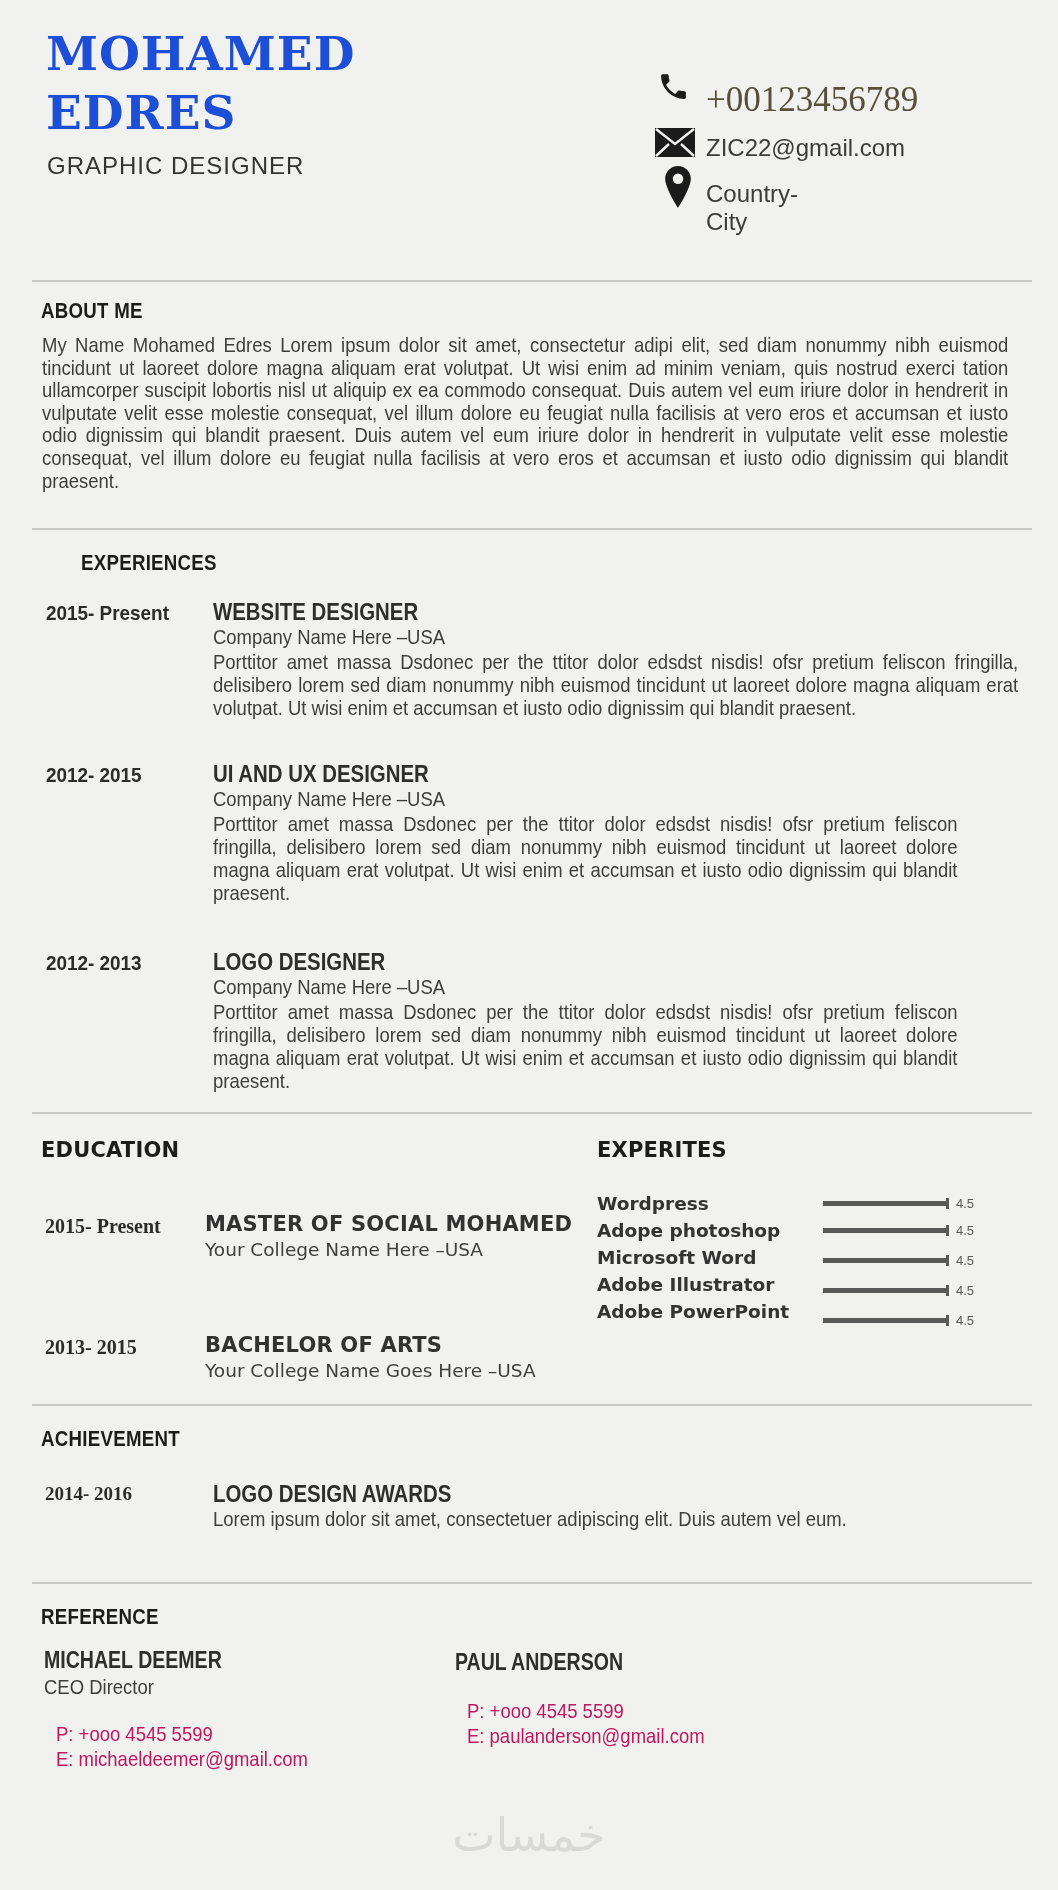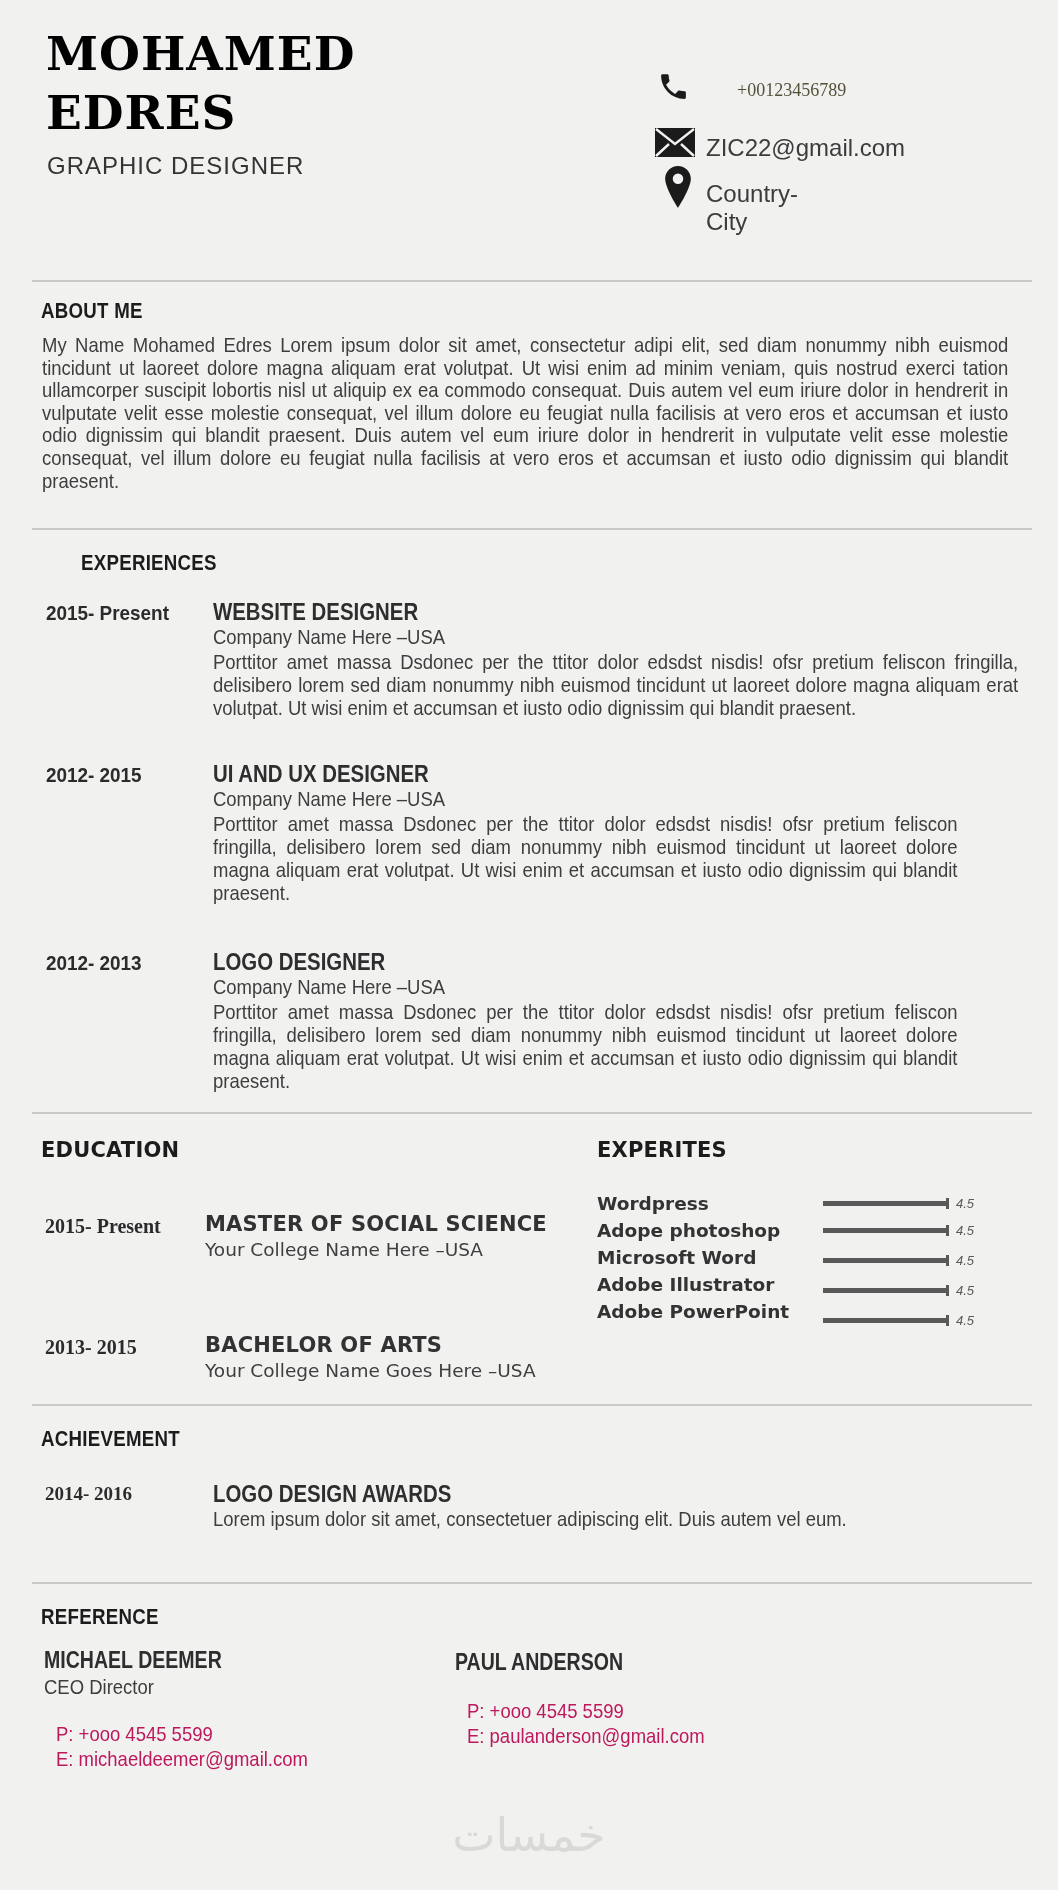--- a/index.html
+++ b/index.html
@@ -15,27 +15,27 @@
 
   
   .cx{display:inline-block;transform-origin:0 50%;white-space:nowrap;}
   .cx85{transform:scaleX(0.85);}
   .cx88{transform:scaleX(0.88);}
   .cx90{transform:scaleX(0.90);}
   .jp{text-align:justify;transform-origin:0 0;transform:scaleX(0.88);}
 
   
   .name{left:46px;top:24px;font-family:"DejaVu Serif","Liberation Serif",serif;
-        font-weight:700;font-size:47px;line-height:59px;color:#000000;letter-spacing:1px;}
+        font-weight:700;font-size:47px;line-height:59px;color:#1d4ed8;letter-spacing:1px;}
   .job{left:47px;top:152px;font-size:24px;color:#343434;letter-spacing:1px;}
 
   .c-row{position:absolute;}
   .c-icon{position:absolute;color:#1b1b1b;}
   .c-text{position:absolute;left:706px;color:#3c3c3c;}
-  .phone-text{font-family:"Liberation Serif",serif;font-size:18px;color:#56503a;margin-left:31px;}
+  .phone-text{font-family:"Liberation Serif",serif;font-size:35px;color:#56503a;}
   .mail-text,.loc-text{font-size:24px;color:#3c3c3c;}
 
   
   .hr{position:absolute;left:32px;width:1000px;height:2px;background:#c9c9c8;}
 
   
   .sec-h{position:absolute;font-weight:bold;color:#1c1c1c;font-size:22px;letter-spacing:0.3px;}
   .sec-h-wide{position:absolute;font-family:"DejaVu Sans",sans-serif;font-weight:bold;color:#1c1c1c;font-size:21px;letter-spacing:0.2px;}
 
   
@@ -55,21 +55,21 @@
   
   .edu-entry{position:absolute;left:0;width:560px;}
   .edu-degree{position:absolute;left:205px;top:0;font-family:"DejaVu Sans",sans-serif;font-weight:bold;font-size:21px;color:#323232;letter-spacing:0.2px;white-space:nowrap;}
   .edu-school{position:absolute;left:205px;top:27px;font-family:"DejaVu Sans",sans-serif;font-size:18.5px;color:#3e3e3e;white-space:nowrap;}
 
   
   .skill-row{position:absolute;left:597px;height:27px;}
   .skill-name{position:absolute;left:0;top:0;font-family:"DejaVu Sans",sans-serif;font-weight:bold;font-size:18.5px;color:#333333;white-space:nowrap;}
   .skill-bar{position:absolute;left:226px;top:8px;width:124px;height:5px;background:#595959;}
   .skill-bar::after{content:"";position:absolute;right:-2px;top:-3px;width:3px;height:11px;background:#595959;}
-  .skill-val{position:absolute;left:359px;top:3px;font-size:13px;color:#595959;font-style:italic;}
+  .skill-val{position:absolute;left:359px;top:3px;font-size:13px;color:#595959;}
 
   
   .ref-col{position:absolute;top:0;width:420px;}
   .ref-name{font-weight:bold;font-size:23px;color:#2e2e2e;line-height:28px;}
   .ref-role{font-size:21px;color:#3e3e3e;line-height:25px;}
   .ref-line{font-size:21px;color:#be185d;line-height:25px;margin-left:12px;}
   .ref-gap{height:22px;}
 
   
   .watermark{position:absolute;left:0;right:0;top:1808px;text-align:center;
@@ -150,21 +150,21 @@
       <div class="e-title"><span class="cx cx85">LOGO DESIGNER</span></div>
       <div class="e-sub"><span class="cx cx88">Company Name Here  –USA</span></div>
       <div class="e-body jp w-mid">Porttitor amet massa Dsdonec per the ttitor dolor edsdst nisdis! ofsr pretium feliscon fringilla, delisibero lorem sed diam nonummy nibh euismod tincidunt ut laoreet dolore magna aliquam erat volutpat. Ut wisi enim et accumsan et iusto odio dignissim qui blandit praesent.</div>
     </div>
   </div>
 
   <div class="sec-h-wide" style="left:41px;top:1138px;">EDUCATION</div>
 
   <div class="edu-entry" style="top:1212px;">
     <div class="e-date-serif">2015- Present</div>
-    <div class="edu-degree">MASTER OF SOCIAL SCIENCE</div>
+    <div class="edu-degree">MASTER OF SOCIAL MOHAMED</div>
     <div class="edu-school">Your College Name Here  –USA</div>
   </div>
 
   <div class="edu-entry" style="top:1333px;">
     <div class="e-date-serif">2013- 2015</div>
     <div class="edu-degree">BACHELOR OF ARTS</div>
     <div class="edu-school">Your College Name Goes Here  –USA</div>
   </div>
 
   <div class="sec-h-wide" style="left:597px;top:1138px;">EXPERITES</div>

